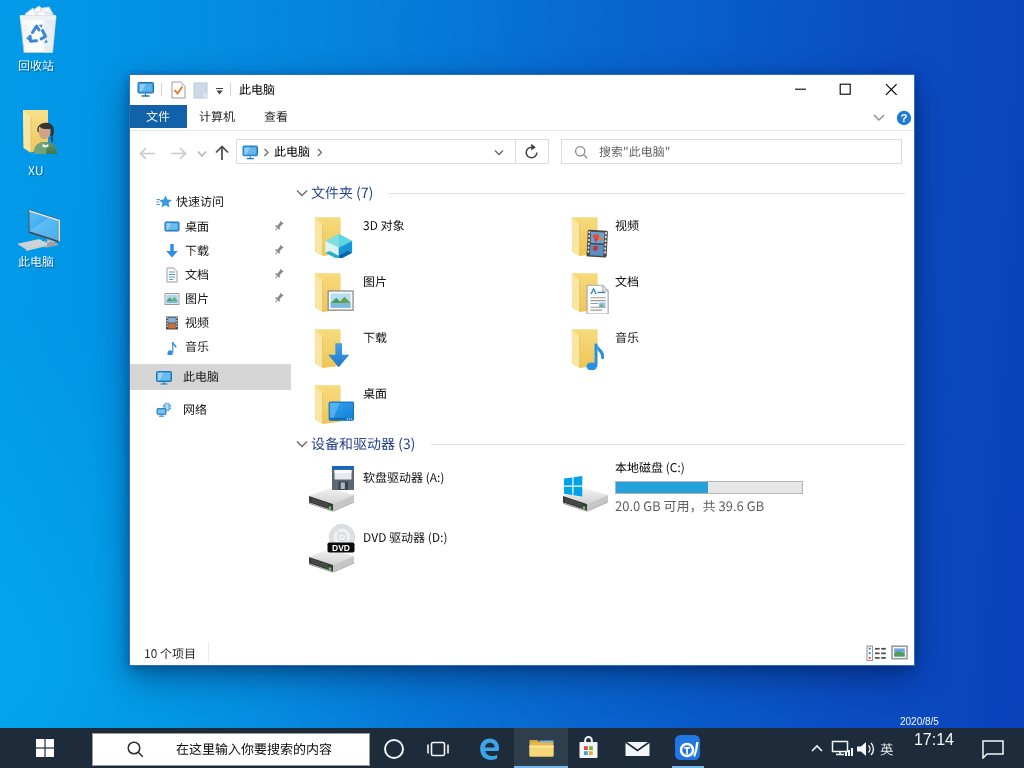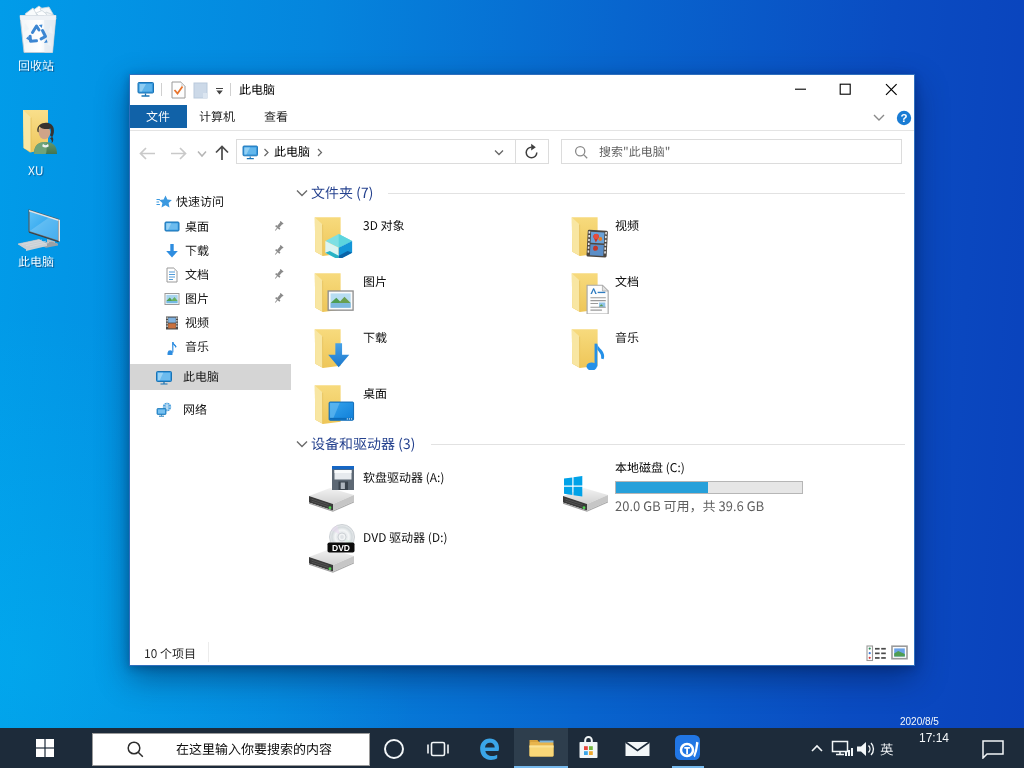--- a/index.html
+++ b/index.html
@@ -651,16 +651,16 @@
       <rect x="20" y="8" width="2" height="8"></rect>
     </g>
 </svg>
 <svg class="abs" style="left:855px;top:740px" width="22" height="18" viewBox="0 0 22 18">
 <path d="M2,6.5 h4 l5,-4.5 v14 l-5,-4.5 h-4 z" fill="#f2f6f8"></path>
 <path d="M13.5,5.5 a5,5 0 0 1 0,7 M16,3 a8.6,8.6 0 0 1 0,12" stroke="#f2f6f8" stroke-width="1.4" fill="none"></path>
 </svg>
 <svg style="position:absolute;left:880.2px;top:740.7px" width="16" height="18" viewBox="0 -13.5 16 18">
     <path d="M6.2 -8.5V-6.9H2.2V-3.8H0.8V-2.8H5.8C5.3 -1.6 3.9 -0.5 0.5 0.3C0.7 0.5 1.0 0.9 1.1 1.1C4.7 0.3 6.2 -1.0 6.8 -2.4C7.9 -0.5 9.7 0.6 12.4 1.1C12.6 0.8 12.9 0.4 13.1 0.2C10.5 -0.2 8.7 -1.1 7.7 -2.8H12.8V-3.8H11.4V-6.9H7.2V-8.5ZM3.1 -3.8V-6.0H6.2V-4.7C6.2 -4.4 6.2 -4.1 6.1 -3.8ZM10.4 -3.8H7.2C7.2 -4.1 7.2 -4.4 7.2 -4.7V-6.0H10.4ZM8.6 -11.3V-10.1H4.8V-11.3H3.8V-10.1H0.9V-9.2H3.8V-7.8H4.8V-9.2H8.6V-7.8H9.7V-9.2H12.5V-10.1H9.7V-11.3Z" fill="#f5f8fa"></path>
   </svg>
-<div class="abs" style="left:900px;top:731px;width:68px;height:13px;color:#f5f8fa;font-size:12px;text-align:center">17:14</div>
+<div class="abs" style="left:900px;top:731px;width:68px;height:13px;color:#f5f8fa;font-size:16px;text-align:center">17:14</div>
 <div class="abs" style="left:900px;top:716px;width:68px;height:13px;color:#f5f8fa;font-size:10px;text-align:left">2020/8/5</div>
 <svg class="abs" style="left:981px;top:739px" width="24" height="20" viewBox="0 0 24 20">
 <path d="M2,2 h20 v13 h-16 l-4,4 z" stroke="#f2f6f8" stroke-width="1.5" fill="none"></path>
 </svg>
 </body></html>

